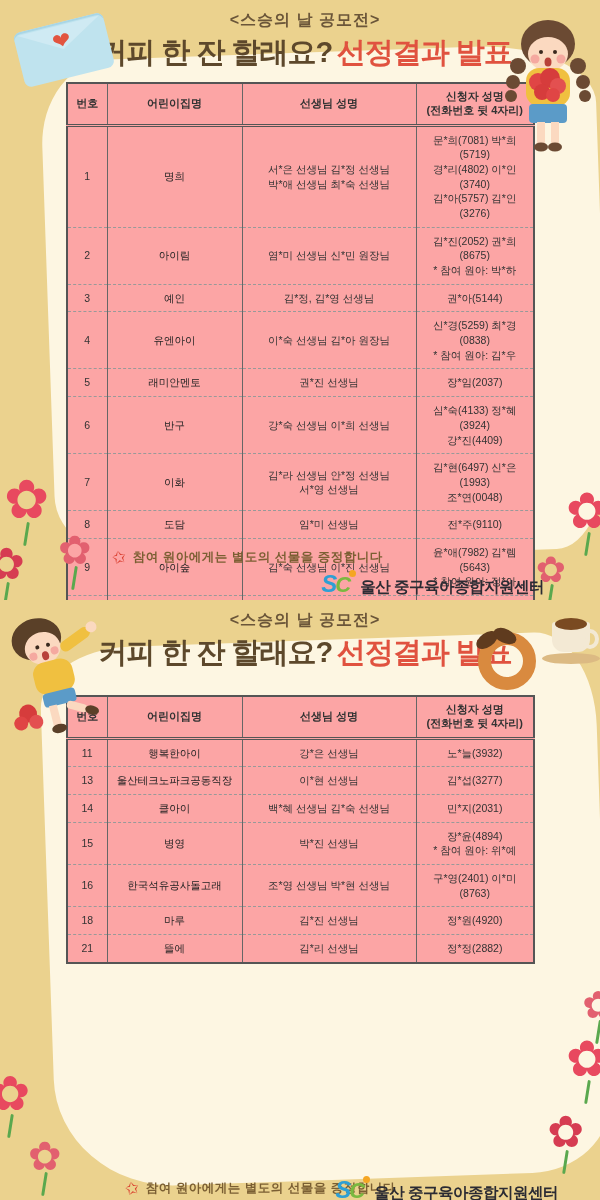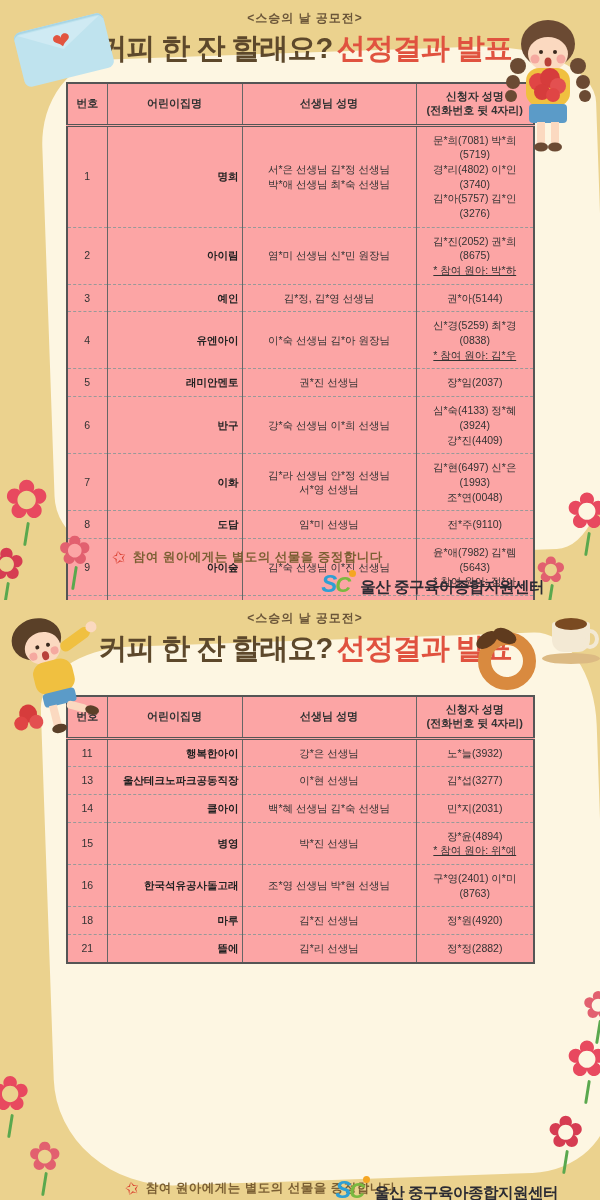--- a/index.html
+++ b/index.html
@@ -15,43 +15,43 @@
   .blob {
     position:absolute; z-index:1; background:#fdf6e2;
     width:555px; height:505px; left:48px; top:52px;
     border-radius: 70px 120px 55px 95px / 85px 60px 110px 70px;
     transform: rotate(-2deg);
   }
   #panel-2 .blob { top:40px; height:540px; border-radius: 90px 60px 80px 120px / 60px 95px 70px 110px; }
 
   
   .title-block { position:absolute; z-index:2; left:70px; top:10px; width:470px; text-align:center; }
-  .contest { font-size:12px; font-weight:700; color:#6b5639; letter-spacing:1px; margin-bottom:2px; }
+  .contest { font-size:16px; font-weight:700; color:#6b5639; letter-spacing:1px; margin-bottom:2px; }
   .title-line { white-space:nowrap; }
   .t-main { font-size:29px; font-weight:800; color:#5d482b; letter-spacing:-1px; }
   .t-hl   { font-size:29px; font-weight:800; color:#e0523f; letter-spacing:-1px; }
 
   
   .table-wrap { position:absolute; z-index:2; left:66px; top:82px; }
   #panel-2 .table-wrap { top:95px; }
   table { border-collapse:collapse; background:#fca5a5; border:2px solid #555; table-layout:fixed; }
   th, td { border-left:1px solid #666; vertical-align:middle; text-align:center; color:#333; }
   th:first-child, td:first-child { border-left:none; }
   thead th {
     font-size:11px; font-weight:700; line-height:1.25; padding:6px 2px;
     border-bottom:3px double #555; white-space:pre-line;
   }
   tbody td { font-size:10.5px; line-height:1.4; padding:6px 3px; }
   tbody tr + tr td { border-top:1px dashed #999; }
   .c-no   { width:40px; }
   .c-name { width:135px; }
   .c-teach{ width:174px; }
   .c-app  { width:118px; }
-  td.c-name { font-weight:700; color:#222;text-align:right; }
-  td .u { text-decoration:underline; }
+  td.c-name { font-weight:400; color:#222; }
+  td .u { }
 
   
   .note { position:absolute; z-index:3; left:112px; top:547px; font-size:12.5px; font-weight:700; color:#7b5f33; letter-spacing:0.5px; }
   .note .star { color:#d93a2b; font-size:17px; font-weight:400; margin-right:6px; display:inline-block; transform:rotate(-12deg); vertical-align:-2px; }
   .logo { position:absolute; z-index:3; right:56px; top:570px; white-space:nowrap; }
   .logo-s { color:#2e9fd4; font-size:24px; font-weight:800; font-style:italic; }
   .logo-c { color:#7ab93f; font-size:22px; font-weight:800; font-style:italic; position:relative; margin-left:-2px; }
   .logo-c::after { content:''; position:absolute; right:-5px; top:-2px; width:7px; height:7px; border-radius:50%; background:#f5a623; }
   .logo-name { color:#2b2b33; font-size:15.5px; font-weight:800; margin-left:9px; letter-spacing:-0.5px; }
   #panel-2 .note { left:125px; top:578px; }

